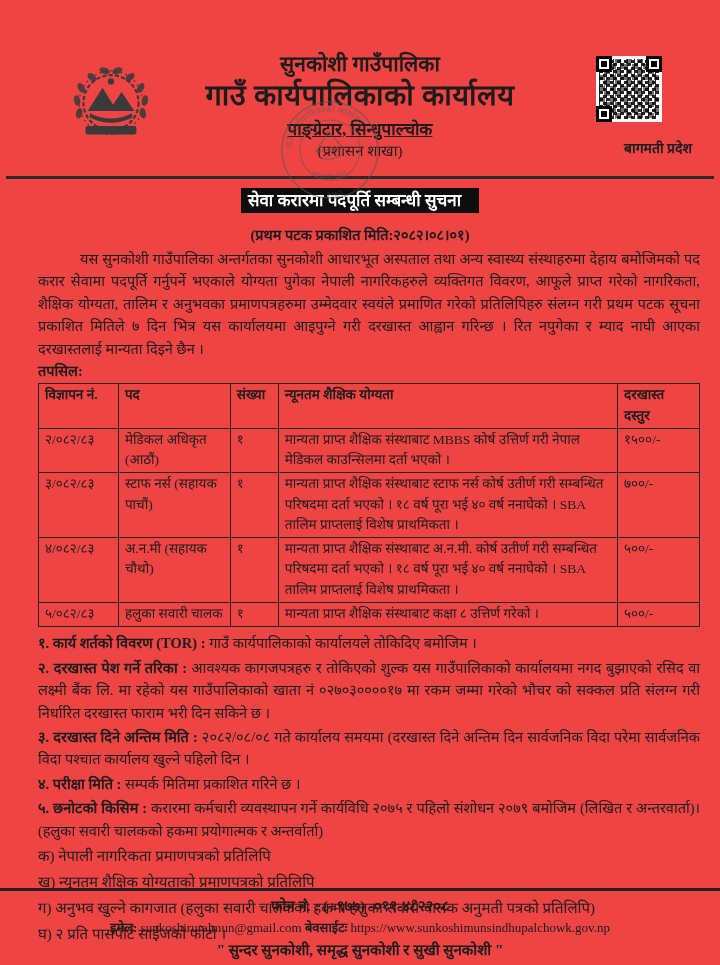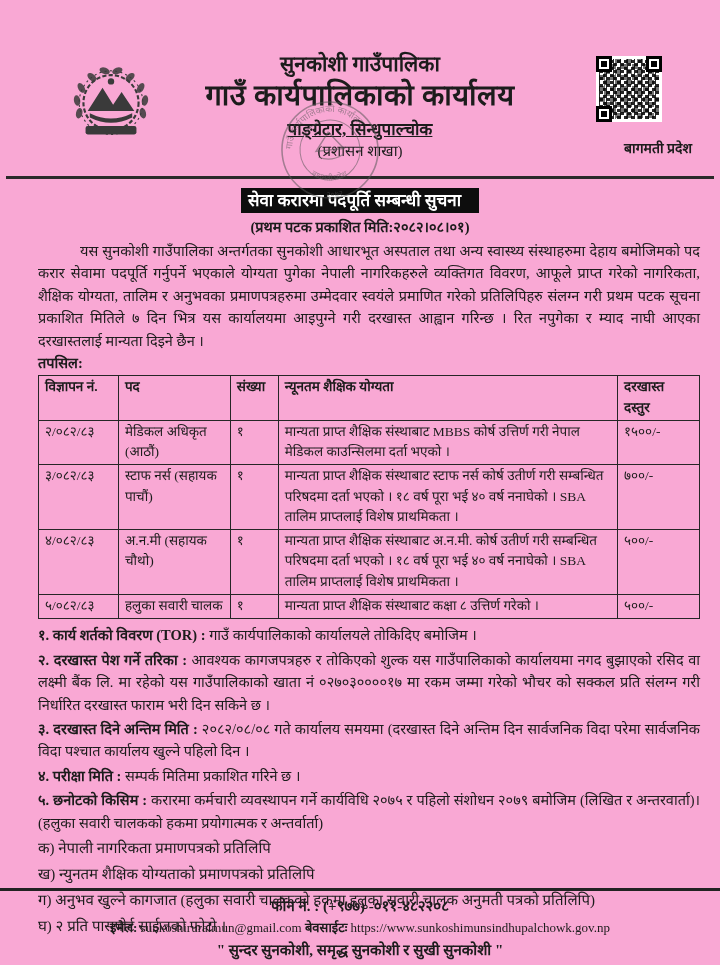--- a/index.html
+++ b/index.html
@@ -1,21 +1,21 @@
 <!DOCTYPE html>
 <html><head>
 <meta charset="utf-8">
 <style>
   html,body { margin:0; padding:0; }
   body {
     width:720px; height:965px; background:#ffffff;
     font-family:"Liberation Serif","DejaVu Serif",serif;
     color:#1c1c1c; -webkit-font-smoothing:antialiased;
   }
-  .page { position:relative; width:720px; height:965px; overflow:hidden; background:#f9a8d4; }
+  .page { position:relative; width:720px; height:965px; overflow:hidden; background:#ef4444; }
 
   
   .header { position:relative; height:176px; }
   .logo { position:absolute; left:58px; top:56px; width:106px; height:106px; }
   .header-center { position:absolute; left:120px; right:120px; top:52px; text-align:center; line-height:1.15; }
   .municipality { font-size:21px; font-weight:bold; }
   .office-title { font-size:29px; font-weight:bold; margin-top:3px; letter-spacing:.5px; }
   .address-line { font-size:17px; font-weight:bold; margin-top:8px;text-decoration:underline; }
   .branch-line { font-size:15px; margin-top:3px; }
   .qr {
@@ -30,21 +30,21 @@
   .qr .finder::after { content:""; position:absolute; left:2px; top:2px; width:6px; height:6px; background:#000; }
   .qr .f-tl { left:0; top:0; } .qr .f-tr { right:0; top:0; } .qr .f-bl { left:0; bottom:0; }
   .province { position:absolute; right:28px; top:138px; font-size:14px; font-weight:bold; }
   .stamp { position:absolute; left:278px; top:98px; width:104px; height:104px; opacity:.52; transform:rotate(-6deg); }
 
   .rule { border:none; border-top:3px solid #2a2a2a; margin:0 6px; height:0; }
 
   
   .notice-title-wrap { text-align:center; margin-top:9px; }
   .notice-title { display:inline-block; background:#0d0d0d; color:#ffffff; font-weight:bold; font-size:17px; padding:0 18px 2px 7px; }
-  .published { text-align:center; font-size:14.5px; font-weight:bold; margin-top:3px; }
+  .published { text-align:center; font-size:14.5px; font-weight:bold; margin-top:11px; }
 
   
   .intro { margin:4px 20px 0 38px; font-size:14.5px; line-height:1.55; text-align:justify; text-indent:42px; }
   .tapasil { margin:0 20px 0 38px; font-size:14.5px; font-weight:bold; }
 
   table.vacancy { margin:3px 0 0 38px; width:662px; border-collapse:collapse; font-size:13.5px; line-height:1.5; }
   table.vacancy th, table.vacancy td { border:1.5px solid #262626; padding:1px 6px 2px 6px; vertical-align:top; text-align:left; }
   table.vacancy th { font-weight:bold; }
 
   .clauses { margin:5px 20px 0 38px; font-size:14.5px; line-height:1.55; }

